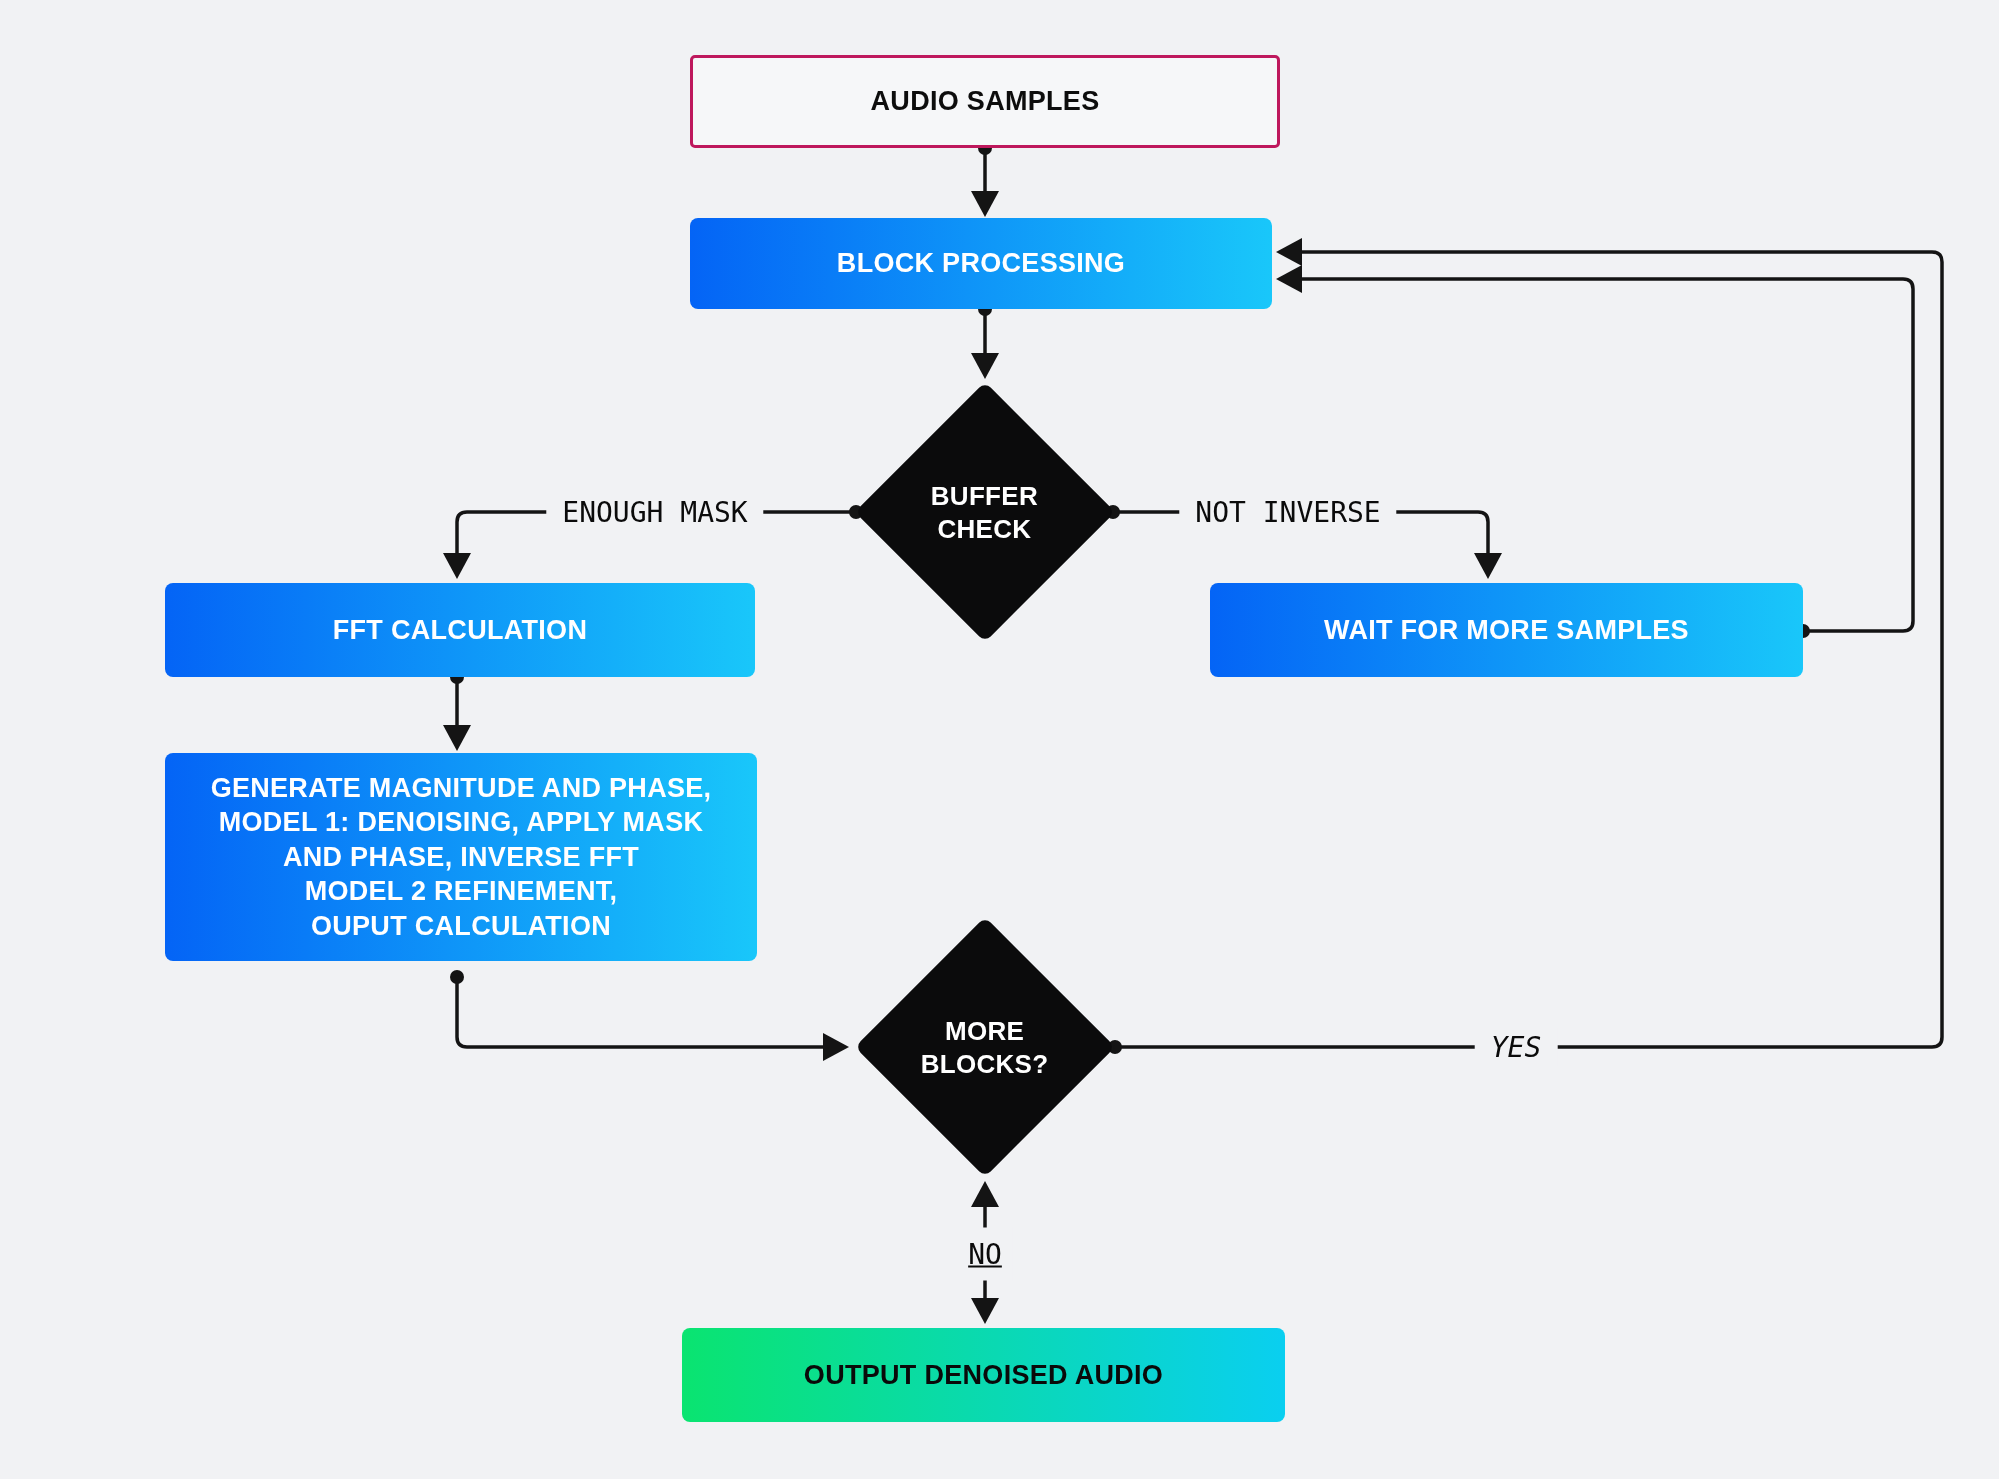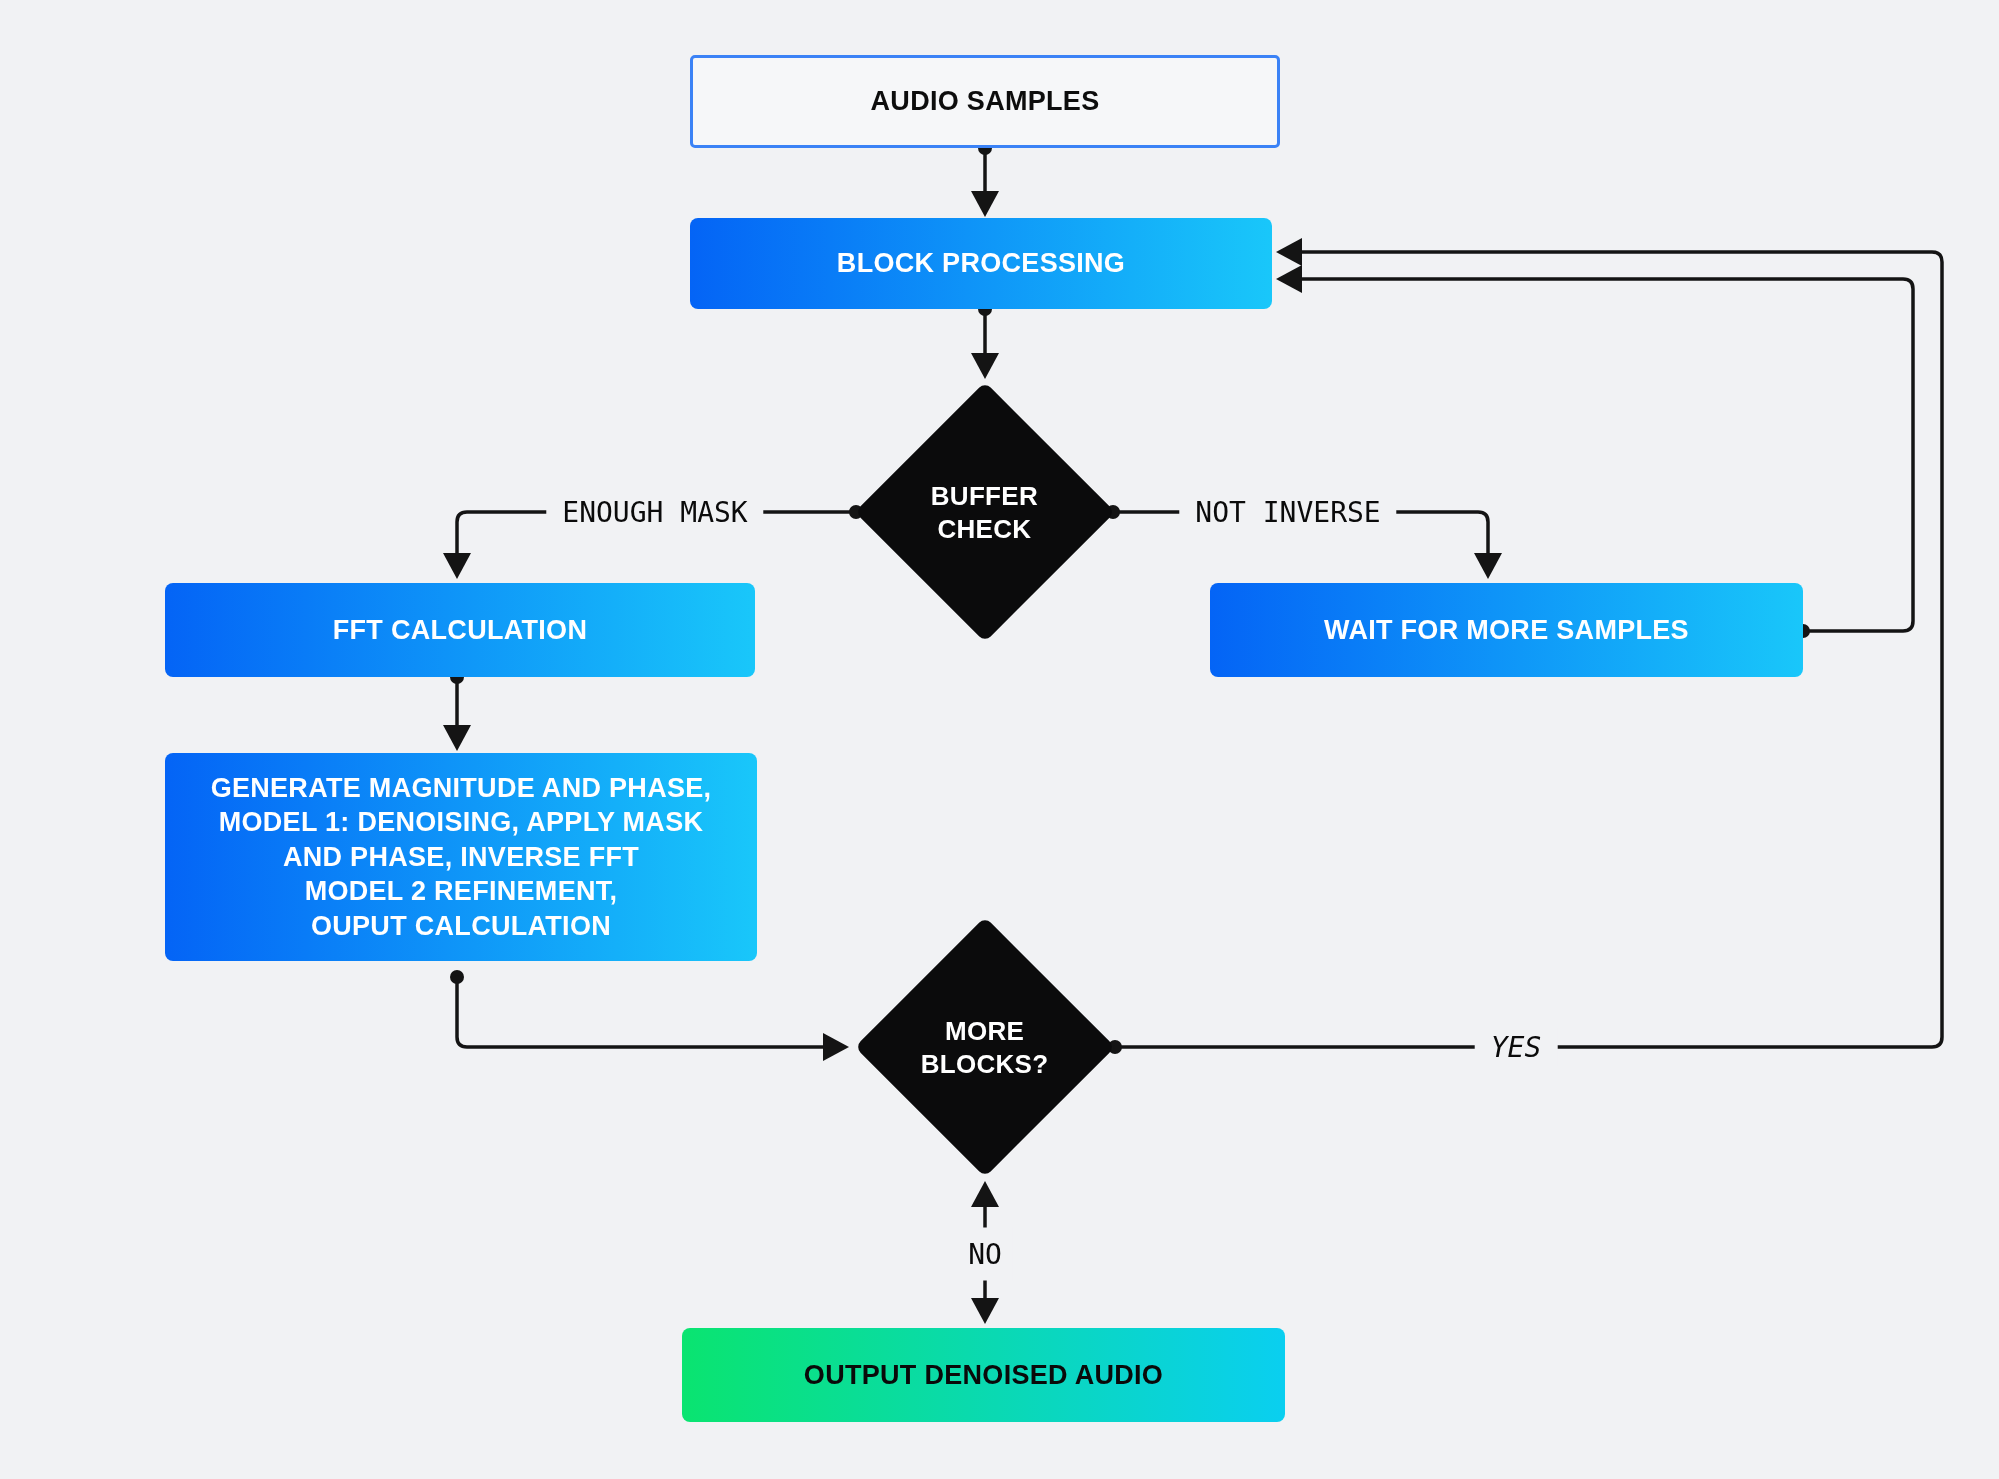--- a/index.html
+++ b/index.html
@@ -18,39 +18,39 @@
     font-family:"Liberation Sans",sans-serif;overflow:hidden;
   }
   svg.wires{position:absolute;left:0;top:0;width:1999px;height:1479px;}
   .wire{fill:none;stroke:var(--line);stroke-width:3.5;stroke-linecap:round;}
   .head{fill:var(--line);stroke:none;}
   .dot{fill:var(--line);stroke:none;}
   .node{
     position:absolute;display:flex;align-items:center;justify-content:center;
     text-align:center;font-weight:700;letter-spacing:.3px;box-sizing:border-box;
   }
-  .start-node{background:#F6F7F9;border:3px solid #3b82f6;border-radius:5px;color:var(--ink);font-size:27px;}
+  .start-node{background:#F6F7F9;border:3px solid #be185d;border-radius:5px;color:var(--ink);font-size:27px;}
   .blue-node{background:linear-gradient(90deg,var(--blue-a),var(--blue-b));color:#ffffff;border-radius:8px;font-size:27px;}
   .green-node{background:linear-gradient(90deg,var(--green-a),var(--green-b));color:#0A0A0A;border-radius:8px;font-size:27px;}
   .multiline{white-space:pre-line;line-height:1.28;}
   .diamond{
     position:absolute;width:184px;height:184px;transform:rotate(45deg);
     background:var(--node-black);border-radius:8px;
     display:flex;align-items:center;justify-content:center;
   }
   .diamond-label{
     transform:rotate(-45deg);color:#ffffff;font-weight:700;font-size:26px;
     line-height:1.25;text-align:center;white-space:pre-line;letter-spacing:.3px;
   }
   .edge-label{
     position:absolute;transform:translate(-50%,-50%);
     font-family:"DejaVu Sans Mono",monospace;font-size:28px;color:#0B0B0B;
     background:var(--bg);padding:2px 16px;white-space:nowrap;
   }
-  .edge-label.vertical{padding:10px 10px;}
+  .edge-label.vertical{padding:10px 10px;text-decoration:underline;}
 </style>
 </head>
 <body>
 
 <div class="canvas">
 
   <svg class="wires" viewBox="0 0 1999 1479">
 
     <circle class="dot" cx="985" cy="148" r="7"></circle>
     <path class="wire" d="M985 148 V192"></path>

